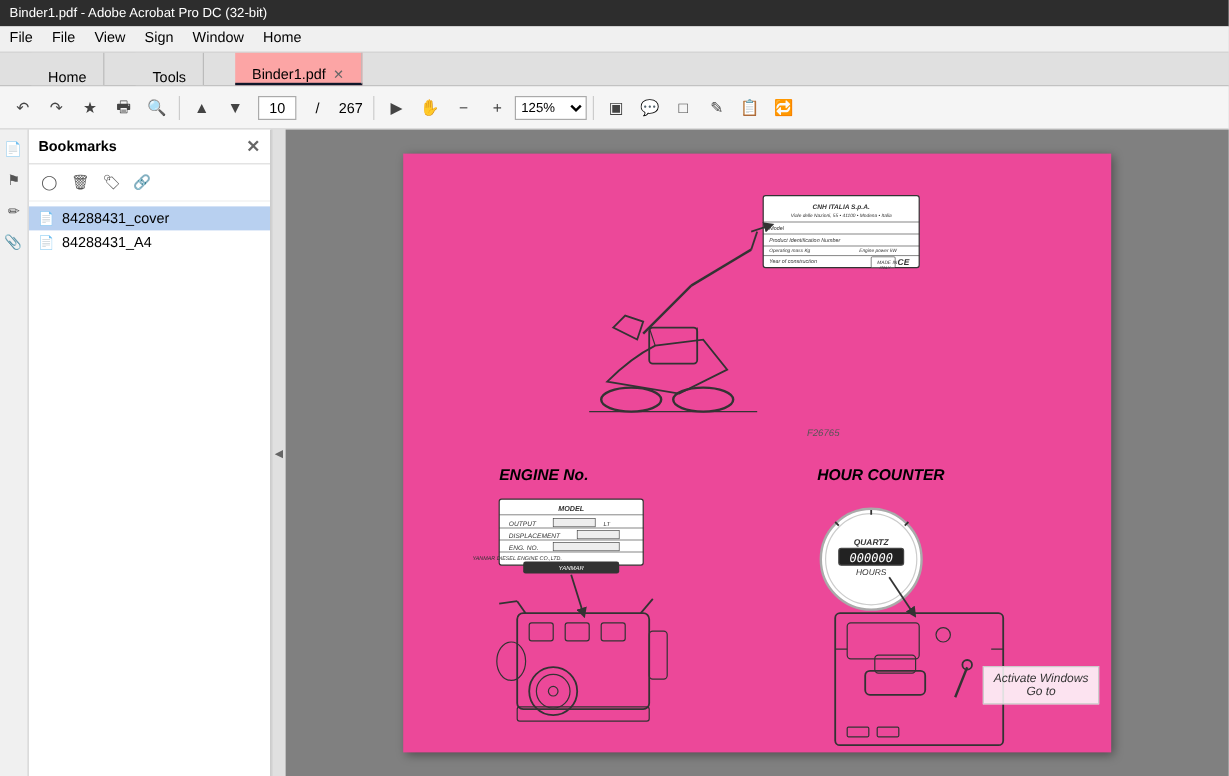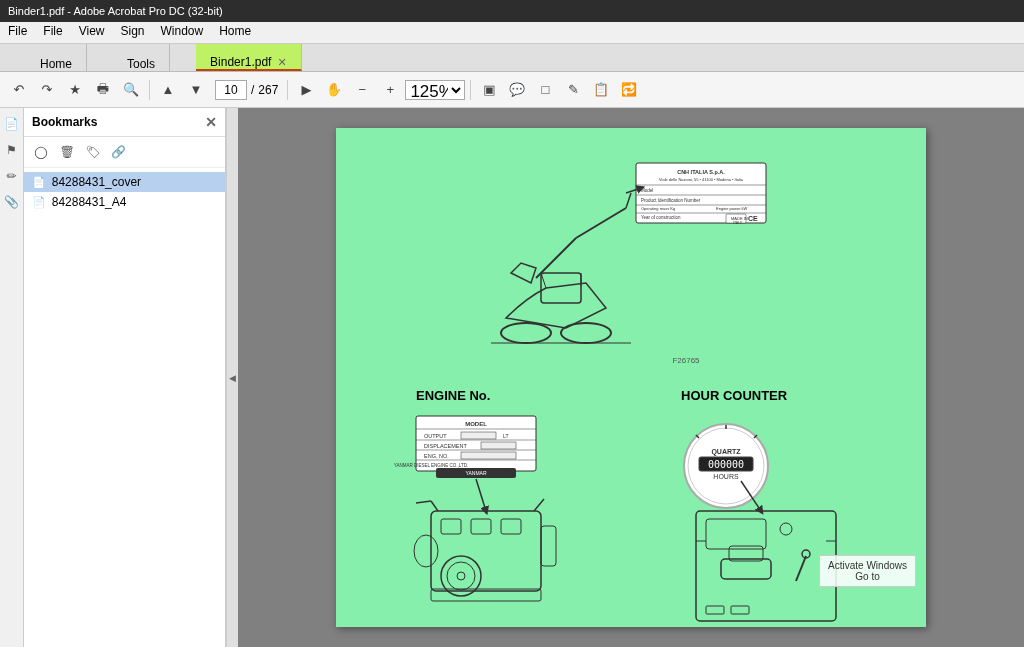--- a/index.html
+++ b/index.html
@@ -41,22 +41,22 @@
       display: flex;
       align-items: flex-end;
       padding: 0 14px;
       font-size: 12px;
       border-right: 1px solid #bbb;
       cursor: pointer;
       background: #e0e0e0;
       margin-left: 26px;
     }
     .tab.active {
-      background: #bef264;
-      border-bottom: 2px solid #c2410c;
+      background: #fca5a5;
+      border-bottom: 2px solid #0f172a;
       font-weight: 500;
     }
     .tab .close-x {
       margin-left: 6px;
       font-size: 11px;
       color: #666;
     }
 
     
     .toolbar {
@@ -83,36 +83,36 @@
     }
     .toolbar-sep {
       width: 1px;
       height: 20px;
       background: #ccc;
       margin: 0 3px;
     }
     .page-nav {
       display: flex;
       align-items: center;
-      gap: 4px;
+      gap: 16px;
       margin: 0 4px;
       font-size: 12px;
     }
     .page-input {
       width: 32px;
       height: 20px;
       border: 1px solid #aaa;
       text-align: center;
       font-size: 12px;
     }
     .zoom-select {
       width: 60px;
       height: 20px;
       border: 1px solid #aaa;
-      font-size: 17px;
+      font-size: 11px;
       background: #fff;
     }
 
     
     .main-area {
       display: flex;
       height: calc(647px - 108px);
     }
 
     
@@ -195,26 +195,27 @@
     .pdf-area {
       flex: 1;
       background: #808080;
       overflow: hidden;
       position: relative;
       display: flex;
       justify-content: center;
       padding: 20px;
     }
     .pdf-page {
-      background: #86efac;
+      background: #ec4899;
       width: 590px;
       min-height: 100%;
       box-shadow: 2px 2px 8px rgba(0,0,0,0.4);
       padding: 30px 40px;
       position: relative;
+      font-style: italic;
     }
 
     
     .pdf-content {
       display: flex;
       flex-direction: column;
       align-items: center;
       gap: 10px;
     }
 

